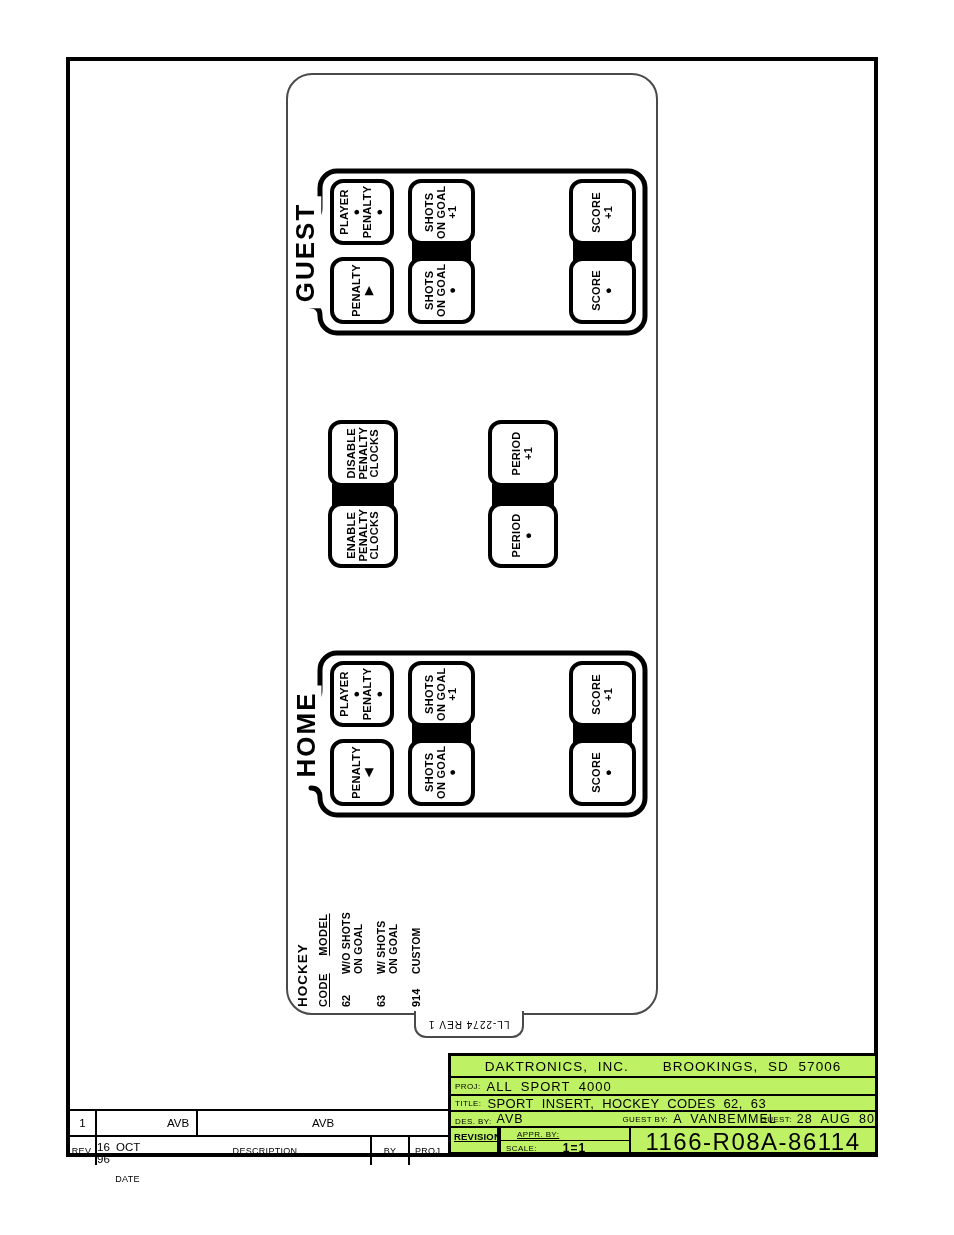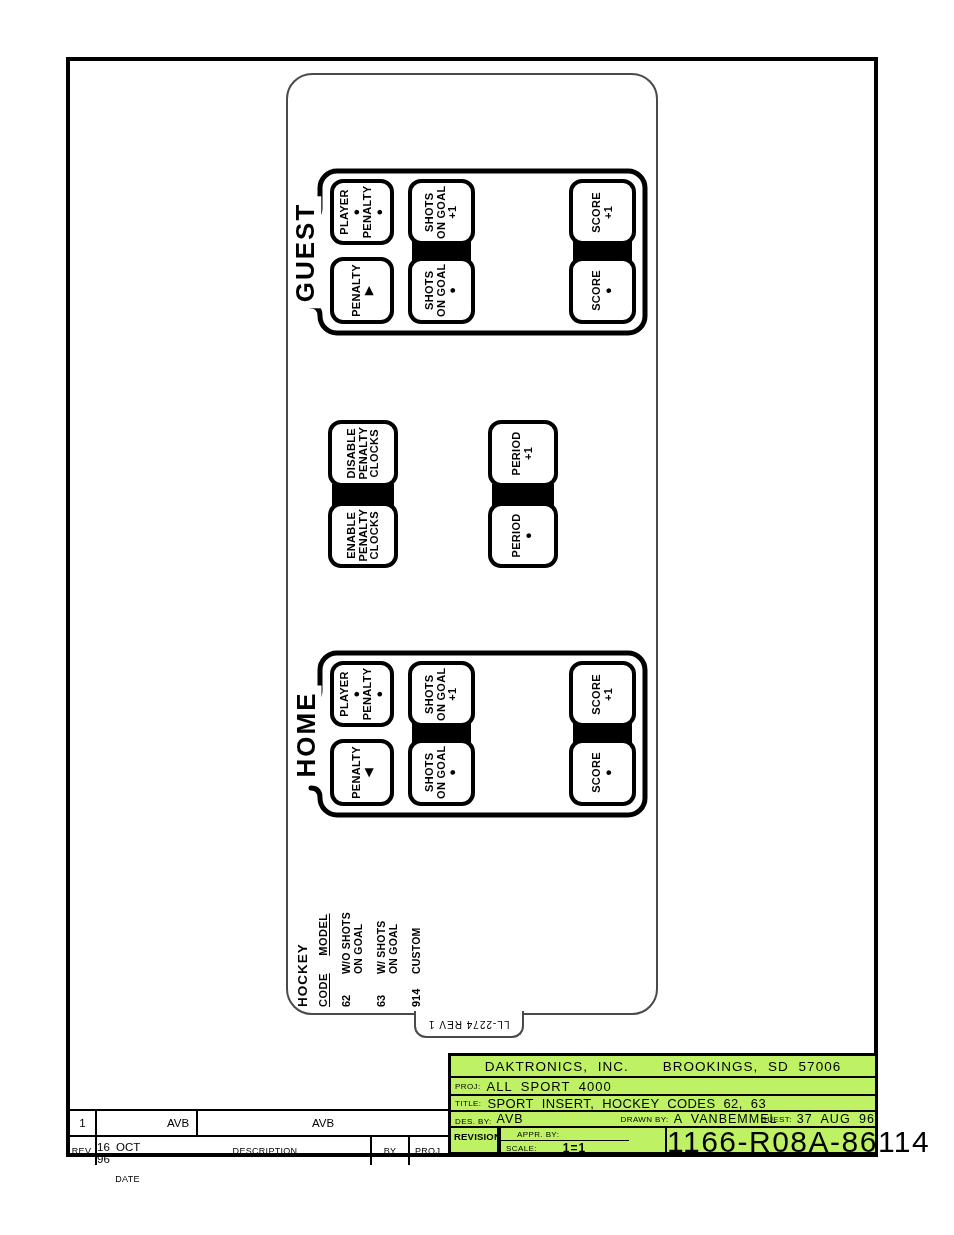--- a/index.html
+++ b/index.html
@@ -81,42 +81,42 @@
     position:absolute; left:448px; top:1053px; width:430px; height:102px;
     border:3px solid #000; background:#bef264;
   }
   .tb-row { position:relative; width:100%; border-top:2px solid #000; display:flex; align-items:center; }
   .tb-row:first-child { border-top:none; }
   .tb-company { height:20px; justify-content:center; font-size:13.5px; letter-spacing:1px; word-spacing:5px; }
   .tb-company .loc { margin-left:34px; }
   .tb-proj  { height:18px; }
   .tb-title { height:16px; }
   .tb-des   { height:16px; }
-  .tb-bottom{ height:29px; align-items:stretch; }
+  .tb-bottom{ height:29px; align-items:stretch;text-decoration:underline; }
   .lbl { font-size:8px; letter-spacing:0.4px; flex:none; }
   .val { font-size:13px; letter-spacing:1px; word-spacing:4px; white-space:nowrap; }
   .tb-proj .lbl, .tb-title .lbl { margin:0 6px 0 4px; }
   .tb-title .val { font-size:13px; letter-spacing:0.4px; }
   .tb-des .cell { display:flex; align-items:center; }
   .tb-des .c1 { width:186px; padding-left:4px;align-items:flex-end; }
   .tb-des .c2 { width:140px; }
   .tb-des .c3 { flex:1; }
   .tb-des .lbl { margin-right:5px; }
   .tb-des .val { font-size:12.5px; }
   .tb-rev-cell {
     width:50px; flex:none; border-right:4px solid #000;
     font-size:9.5px; font-weight:700; padding:3px 0 0 3px; letter-spacing:0.2px;
   }
   .tb-mid { width:128px; flex:none; display:flex; flex-direction:column; }
   .tb-appr { height:13px; border-bottom:1.5px solid #000; display:flex; align-items:center; padding-left:16px; }
   .tb-scale { flex:1; display:flex; align-items:center; padding-left:5px; }
   .tb-scale .val { font-size:12px; font-weight:700; margin-left:26px; }
   .tb-number {
     flex:1; display:flex; align-items:center; justify-content:center;
-    border-left:2px solid #000; font-size:30px; letter-spacing:1.5px; white-space:nowrap;margin-left:36px;
+    border-left:2px solid #000; font-size:24px; letter-spacing:1.5px; white-space:nowrap;
   }
   
   .rev-table {
     position:absolute; left:70px; top:1109px; width:378px; height:44px;
     border-top:2.5px solid #000; display:flex; flex-direction:column; background:#fff;
   }
   .rev-row { display:flex; flex:none; }
   .rev-data { height:26px; border-bottom:2px solid #000; }
   .rev-head { height:28px; }
   .rc { border-right:2px solid #000; display:flex; align-items:center; justify-content:center; }
@@ -278,26 +278,26 @@
     <div class="tb-row tb-title">
       <span class="lbl">TITLE:</span>
       <span class="val">SPORT INSERT, HOCKEY CODES 62, 63</span>
     </div>
     <div class="tb-row tb-des">
       <span class="cell c1">
         <span class="lbl">DES. BY:</span>
         <span class="val">AVB</span>
       </span>
       <span class="cell c2">
-        <span class="lbl">DRAWN BY:</span>
+        <span class="lbl">GUEST BY:</span>
         <span class="val">A VANBEMMEL</span>
       </span>
       <span class="cell c3">
         <span class="lbl">GUEST:</span>
-        <span class="val">37 AUG 96</span>
+        <span class="val">28 AUG 80</span>
       </span>
     </div>
     <div class="tb-row tb-bottom">
       <div class="tb-rev-cell">REVISION</div>
       <div class="tb-mid">
         <div class="tb-appr">
           <span class="lbl">APPR. BY:</span>
         </div>
         <div class="tb-scale">
           <span class="lbl">SCALE:</span>

